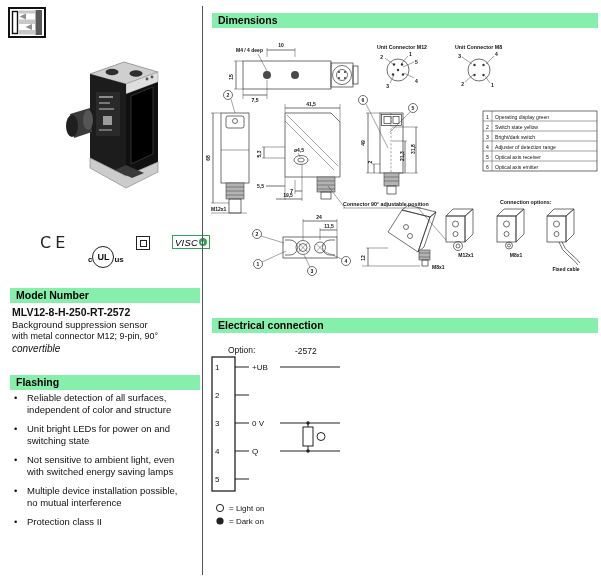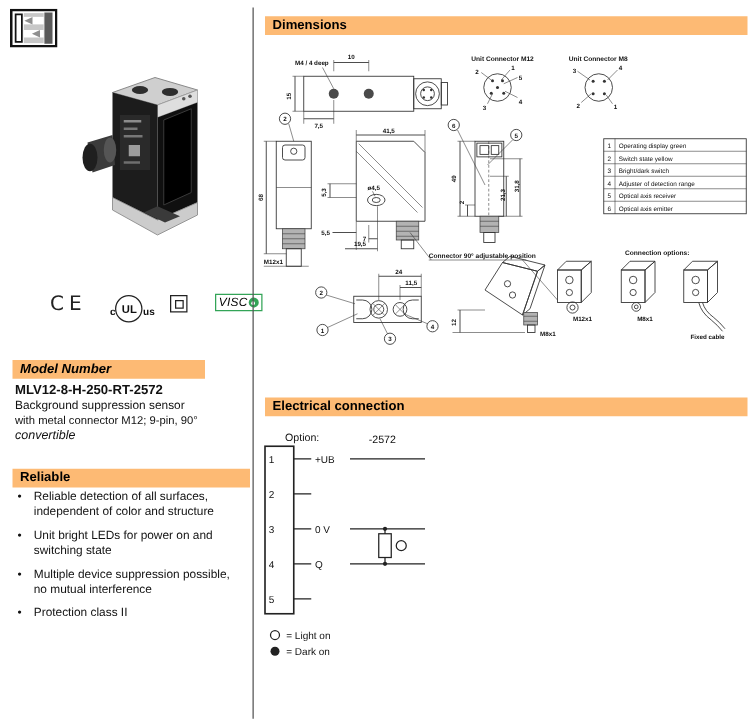--- a/index.html
+++ b/index.html
@@ -1,34 +1,34 @@
 <!DOCTYPE html>
 <html><head>
 <meta charset="utf-8">
 <style>
   html,body{margin:0;padding:0;background:#fff;}
   .page{position:relative;width:601px;height:581px;background:#fff;outline:1px solid #c9c9c9;
         font-family:"Liberation Sans",sans-serif;color:#111;overflow:hidden;}
   .abs{position:absolute;}
-  .bar{position:absolute;background:#fdba74;height:15px;line-height:15px;
+  .bar{position:absolute;background:#86efac;height:15px;line-height:15px;
        font-weight:bold;font-size:10.5px;padding-left:6px;box-sizing:border-box;color:#000;}
   .divider{position:absolute;left:202px;top:6px;width:1px;height:569px;background:#555;}
   
   .model-number{position:absolute;left:12px;top:306px;font-weight:bold;font-size:10.5px;}
   .desc1{position:absolute;left:12px;top:319px;font-size:9.5px;}
   .desc2{position:absolute;left:12px;top:331px;font-size:9px;}
   .desc3{position:absolute;left:12px;top:343px;font-size:10px;font-style:italic;}
   ul.features{position:absolute;left:12px;top:392px;width:178px;margin:0;padding:0;list-style:none;}
   ul.features li{position:relative;padding-left:15px;font-size:9.5px;line-height:11.5px;margin-bottom:8px;}
   ul.features li::before{content:"•";position:absolute;left:2px;top:0;font-size:9.5px;}
   
   .certs{position:absolute;left:24px;top:230px;width:176px;height:26px;margin-left:16px;}
   .ce{position:absolute;left:0;top:3px;font-size:16px;letter-spacing:4px;color:#222;
       font-family:"DejaVu Sans",sans-serif;}
-  .ulwrap{position:absolute;left:48px;top:2px;height:24px;}
+  .ulwrap{position:absolute;left:48px;top:12px;height:24px;}
   .ulc{font-size:8px;vertical-align:-6px;font-weight:bold;}
   .ulcircle{display:inline-flex;align-items:center;justify-content:center;width:20px;height:20px;
       border:1.6px solid #222;border-radius:50%;font-weight:bold;font-size:9px;transform:translateY(4px);}
   .ulus{font-size:8px;vertical-align:-6px;font-weight:bold;}
   .sq2{position:absolute;left:96px;top:6px;width:12px;height:12px;border:1.6px solid #222;
       display:flex;align-items:center;justify-content:center;}
   .sq2 .inner{width:5px;height:5px;border:1.3px solid #222;}
   .visco{position:absolute;left:132px;top:5px;height:12px;border:1.6px solid #33a457;
       display:flex;align-items:center;padding:0 2px;}
   .visco .vtxt{font-weight:normal;font-style:italic;font-size:9.5px;letter-spacing:.2px;color:#000;}
@@ -97,31 +97,32 @@
         <span class="inner"></span>
       </span>
     <span class="visco">
         <span class="vtxt">VISC</span>
         <span class="vgear">
           <span></span>
         </span>
       </span>
   </div>
 
-  <div class="bar" style="left:10px;top:288px;width:154px;font-style:italic;">Model Number</div>
+  <div class="bar" style="left:10px;top:288px;width:190px;">Model Number</div>
   <div class="model-number">MLV12-8-H-250-RT-2572</div>
   <div class="desc1">Background suppression sensor</div>
   <div class="desc2">with metal connector M12; 9-pin, 90°</div>
   <div class="desc3">convertible</div>
 
-  <div class="bar" style="left:10px;top:375px;width:190px;">Reliable</div>
+  <div class="bar" style="left:10px;top:375px;width:190px;">Flashing</div>
   <ul class="features">
     <li>Reliable detection of all surfaces, independent of color and structure</li>
     <li>Unit bright LEDs for power on and switching state</li>
-    <li>Multiple device suppression possible, no mutual interference</li>
+    <li>Not sensitive to ambient light, even with switched energy saving lamps</li>
+    <li>Multiple device installation possible, no mutual interference</li>
     <li>Protection class II</li>
   </ul>
 
   <div class="divider"></div>
 
   <div class="bar" style="left:212px;top:13px;width:386px;">Dimensions</div>
 
   <svg class="abs" style="left:205px;top:30px;" width="396" height="285" viewBox="205 30 396 285">
 
     <g>

